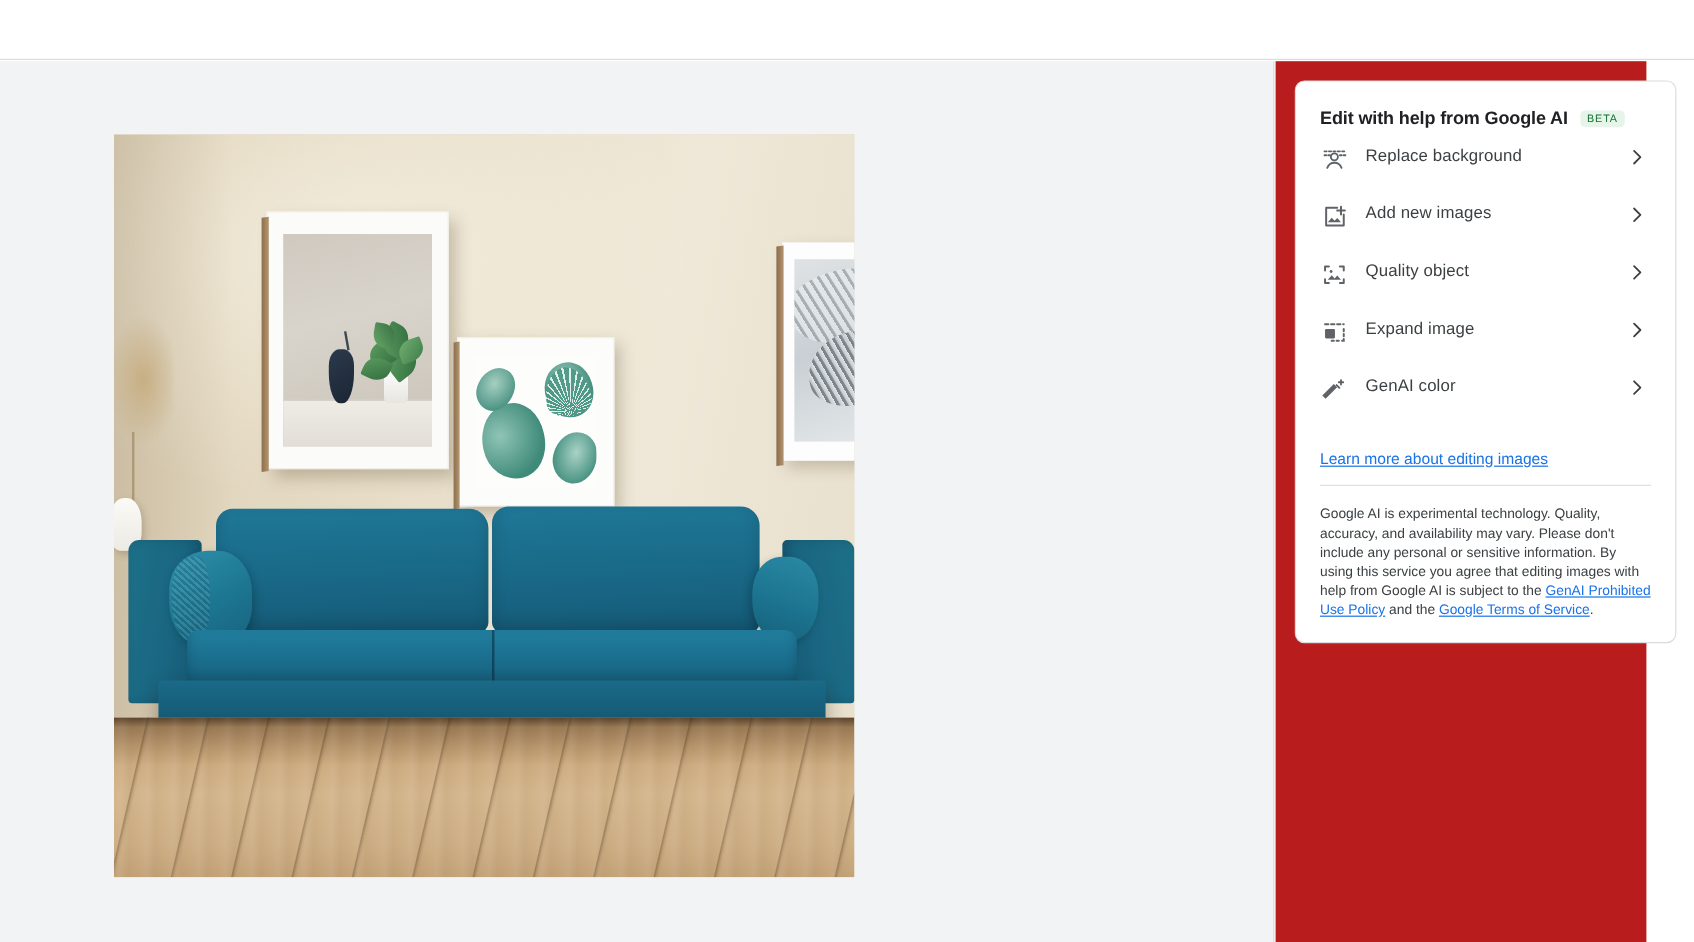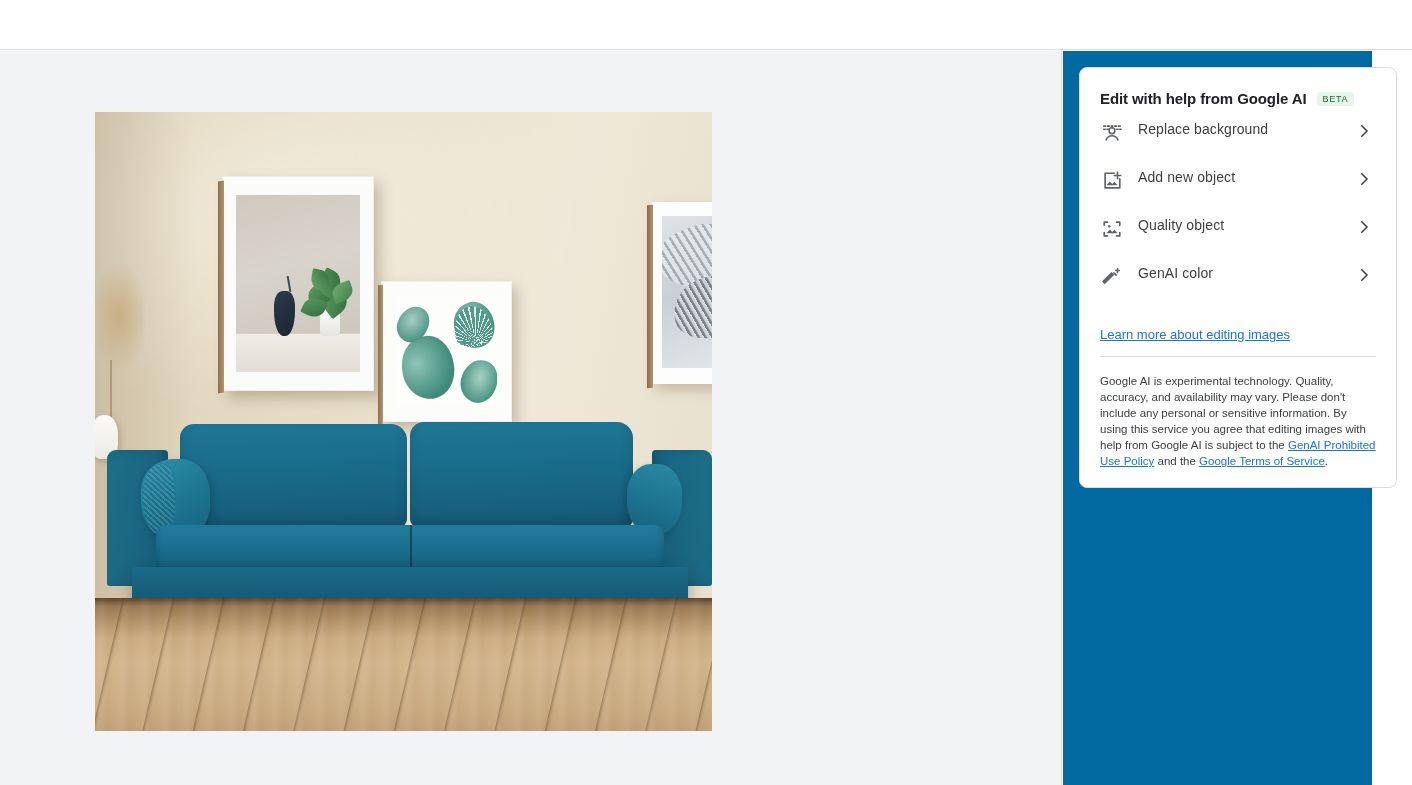--- a/index.html
+++ b/index.html
@@ -24,21 +24,21 @@
   
   .workspace {
     position: absolute; top: 51px; left: 0;
     width: 1062px; height: 734px;
     background: #f1f3f4;
     border-right: 1px solid #dadce0;
   }
   .rightpane {
     position: absolute; top: 51px; left: 1063px;
     width: 309px; height: 734px;
-    background: #0369a1;
+    background: #b91c1c;
     padding-left: 39px;
   }
 
   
   .photo-wrap {
     position: absolute; left: 95px; top: 61px;
     width: 617px; height: 619px;
     overflow: hidden;
     background: #e3d9c6;
   }
@@ -472,21 +472,21 @@
 
 
         <div class="menu-item">
           <span class="mi-icon">
             <svg viewBox="0 0 24 24" fill="none" stroke="currentColor" stroke-width="1.8">
               <path d="M14.5 3.5H4.5v16h16v-10" stroke-linecap="round" stroke-linejoin="round"></path>
               <path d="M18 2.5v7M14.5 6h7" stroke-linecap="round"></path>
               <path d="M6 16.5l3.6-4 2.6 2.8 2.4-2.6 3.4 3.8z" fill="currentColor" stroke="none"></path>
             </svg>
           </span>
-          <span class="mi-label">Add new object</span>
+          <span class="mi-label">Add new images</span>
           <span class="mi-chev">
             <svg viewBox="0 0 24 24" fill="none" stroke="currentColor" stroke-width="2" stroke-linecap="round" stroke-linejoin="round">
                 <path d="M9 5l7 7-7 7"></path>
               </svg>
           </span>
         </div>
 
         <div class="menu-item">
           <span class="mi-icon">
             <svg viewBox="0 0 24 24" fill="none" stroke="currentColor" stroke-width="1.8">
@@ -496,20 +496,34 @@
             </svg>
           </span>
           <span class="mi-label">Quality object</span>
           <span class="mi-chev">
             <svg viewBox="0 0 24 24" fill="none" stroke="currentColor" stroke-width="2" stroke-linecap="round" stroke-linejoin="round">
                 <path d="M9 5l7 7-7 7"></path>
               </svg>
           </span>
         </div>
 
+        <div class="menu-item">
+          <span class="mi-icon">
+            <svg viewBox="0 0 24 24" fill="none" stroke="currentColor" stroke-width="1.8">
+              <path d="M3.5 4.5h3M9 4.5h3M14.5 4.5h3M20 4.5h.5M20.5 9v2M20.5 13.5v2M20.5 18v1.5h-1.5M16 19.5h-2M11.5 19.5h-2" stroke-linecap="round" stroke-dasharray="0"></path>
+              <rect x="3.5" y="9" width="9" height="8.5" rx="1" fill="currentColor" stroke="none"></rect>
+            </svg>
+          </span>
+          <span class="mi-label">Expand image</span>
+          <span class="mi-chev">
+            <svg viewBox="0 0 24 24" fill="none" stroke="currentColor" stroke-width="2" stroke-linecap="round" stroke-linejoin="round">
+                <path d="M9 5l7 7-7 7"></path>
+              </svg>
+          </span>
+        </div>
 
         <div class="menu-item">
           <span class="mi-icon">
             <svg viewBox="0 0 24 24" fill="none" stroke="currentColor" stroke-width="1.7">
               <path d="M4 20l10.5-10.5-3-3L1 17l3 3z" fill="currentColor" stroke="none"></path>
               <path d="M14 7.5l2.5 2.5" stroke-linecap="round"></path>
               <path d="M18 3v4M16 5h4" stroke-linecap="round"></path>
             </svg>
           </span>
           <span class="mi-label">GenAI color</span>

